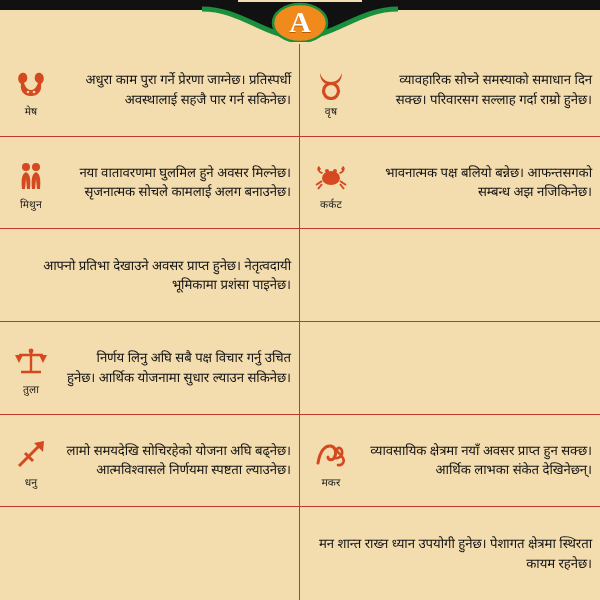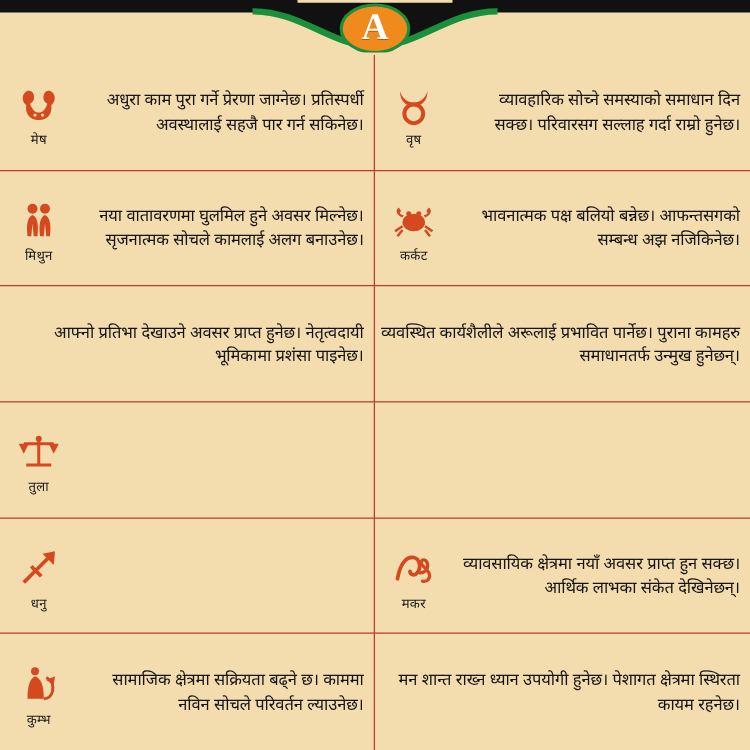--- a/index.html
+++ b/index.html
@@ -225,85 +225,74 @@
       </div>
     </div>
 
     <div class="cell">
       <div class="text">
         <p>आफ्नो प्रतिभा देखाउने अवसर प्राप्त हुनेछ। नेतृत्वदायी भूमिकामा प्रशंसा पाइनेछ।</p>
       </div>
     </div>
 
     <div class="cell">
-      <div class="text">
-        <p>व्यवस्थित कार्यशैलीले अरूलाई प्रभावित पार्नेछ। पुराना कामहरु समाधानतर्फ उन्मुख हुनेछन्।</p>
-      </div>
     </div>
 
     <div class="cell">
       <div class="sign">
         <div class="sign-icon">
           <svg width="36" height="34" viewBox="0 0 36 34">
             <path d="M18 7 L18 28 M8 28 L28 28 M6 11 L30 11" stroke="#d4491f" stroke-width="2.4" fill="none"></path>
             <path d="M2 11 L10 11 L6 19 Z" fill="#d4491f"></path>
             <path d="M26 11 L34 11 L30 19 Z" fill="#d4491f"></path>
             <circle cx="18" cy="7" r="2.4" fill="#d4491f"></circle>
           </svg>
         </div>
         <div class="sign-name">तुला</div>
       </div>
+      <div class="text">
+        <p>निर्णय लिनु अघि सबै पक्ष विचार गर्नु उचित हुनेछ। आर्थिक योजनामा सुधार ल्याउन सकिनेछ।</p>
+      </div>
     </div>
 
     <div class="cell">
     </div>
 
     <div class="cell">
       <div class="sign">
         <div class="sign-icon">
           <svg width="36" height="34" viewBox="0 0 36 34">
             <path d="M6 29 L29 6" stroke="#d4491f" stroke-width="3" fill="none"></path>
             <path d="M31 4 L21 6 L30 15 Z" fill="#d4491f"></path>
             <path d="M12 16 L20 24" stroke="#d4491f" stroke-width="3" fill="none"></path>
           </svg>
         </div>
         <div class="sign-name">धनु</div>
       </div>
+      <div class="text">
+        <p>लामो समयदेखि सोचिरहेको योजना अघि बढ्नेछ। आत्मविश्वासले निर्णयमा स्पष्टता ल्याउनेछ।</p>
+      </div>
     </div>
 
     <div class="cell">
       <div class="sign">
         <div class="sign-icon">
           <svg width="36" height="34" viewBox="0 0 36 34">
             <path d="M5 26 C7 14 12 8 18 9 C23 10 24 17 21 21 C19 24 15 23 15 20" stroke="#d4491f" stroke-width="3" fill="none" stroke-linecap="round"></path>
             <path d="M21 21 C26 22 30 19 29 14 C28 10 24 10 24 13 C24 16 28 17 30 21 C32 25 29 29 25 28" stroke="#d4491f" stroke-width="2.6" fill="none" stroke-linecap="round"></path>
           </svg>
         </div>
         <div class="sign-name">मकर</div>
       </div>
       <div class="text">
         <p>व्यावसायिक क्षेत्रमा नयाँ  अवसर प्राप्त हुन सक्छ। आर्थिक लाभका संकेत देखिनेछन्।</p>
       </div>
     </div>
 
     <div class="cell">
-      <div class="sign">
-        <div class="sign-icon">
-          <svg width="36" height="34" viewBox="0 0 36 34">
-            <circle cx="15" cy="7" r="3.2" fill="#d4491f"></circle>
-            <path d="M15 11 C11 13 9 18 9 29 L22 29 C22 18 20 13 15 11 Z" fill="#d4491f"></path>
-            <path d="M24 12 C28 14 30 18 29 23 C28 27 25 29 22 29" stroke="#d4491f" stroke-width="2.4" fill="none"></path>
-            <path d="M24 14 L31 11 L30 18 Z" fill="#d4491f"></path>
-          </svg>
-        </div>
-        <div class="sign-name">कुम्भ</div>
-      </div>
-      <div class="text">
-        <p>सामाजिक क्षेत्रमा सक्रियता बढ्ने छ। काममा नविन सोचले परिवर्तन ल्याउनेछ।</p>
-      </div>
     </div>
 
     <div class="cell">
       <div class="text">
         <p>मन शान्त राख्न ध्यान उपयोगी हुनेछ। पेशागत क्षेत्रमा स्थिरता कायम रहनेछ।</p>
       </div>
     </div>
 
   </div>
 </div>

